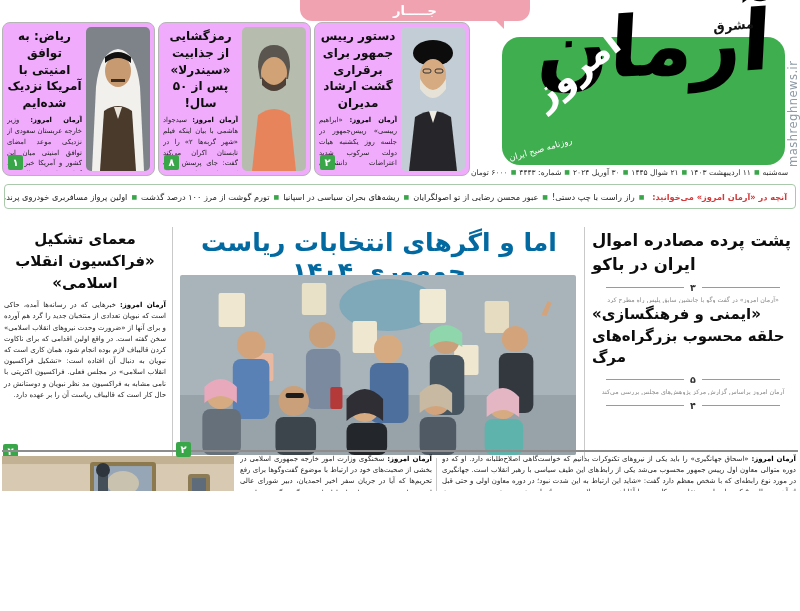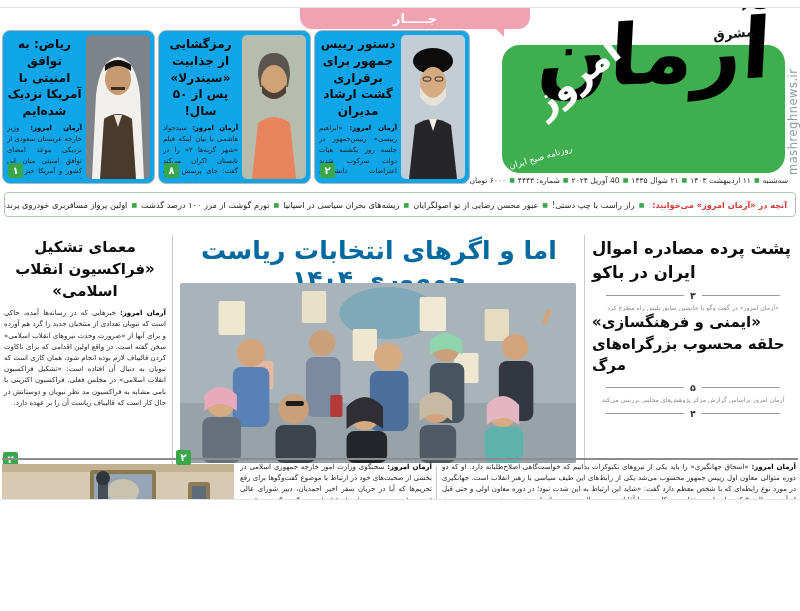--- a/index.html
+++ b/index.html
@@ -1,30 +1,30 @@
 <!DOCTYPE html>
 <html lang="fa" dir="rtl"><head>
 <meta charset="utf-8">
 <style>
   * { margin:0; padding:0; box-sizing:border-box; }
   html,body { background:#fff; }
   body { font-family:"DejaVu Sans", sans-serif; }
-  .sheet { position:relative; width:800px; height:491px; background:#fff; overflow:hidden; margin:8px auto; outline:1px solid #e5e5e5; }
+  .sheet { position:relative; width:800px; height:491px; background:#fff; overflow:hidden; margin:0 auto; outline:1px solid #e5e5e5; }
 
   
   .pink-banner { position:absolute; left:300px; top:0; width:230px; height:21px;
     background:#f1a2b0; border-radius:0 0 12px 12px; display:flex; align-items:center; justify-content:center;
     color:#fff; font-weight:bold; font-size:13px; z-index:5; }
   .pink-banner::after { content:""; position:absolute; right:26px; bottom:-8px;
     border:6px solid transparent; border-top-color:#f1a2b0; border-right-color:#f1a2b0; }
 
   
   .top-row { position:absolute; top:20px; left:2px; right:2px; height:160px; }
   .news-box { position:absolute; top:2px; height:154px; border:1px solid #b5b5b5; border-radius:8px;
-    background:#0ea5e9; padding:4px; display:flex; gap:4px; }
+    background:#f0abfc; padding:4px; display:flex; gap:4px; }
   .news-box .photo { flex:0 0 64px; border-radius:5px; overflow:hidden; position:relative; }
   .news-box .photo svg { display:block; width:100%; height:100%; }
   .news-box .txt { flex:1; position:relative; padding-bottom:17px; overflow:hidden; }
   .box-headline { font-weight:bold; font-size:12px; line-height:1.4; text-align:center; color:#0d0d0d; margin:1px 0 3px; }
   .box-body { font-size:6.8px; line-height:1.6; text-align:justify; color:#222; }
   .lead { font-weight:bold; color:#000; }
   .page-badge { position:absolute; bottom:1px; left:1px; width:15px; height:15px; background:#3aa64a;
     color:#fff; font-size:10px; font-weight:bold; display:flex; align-items:center; justify-content:center; border-radius:2px; }
   .box1 { left:0; width:153px; }
   .box2 { left:156px; width:153px; }
@@ -165,21 +165,21 @@
       </div>
     </div>
 
     <div class="masthead">
       <div class="green-box"></div>
       <div class="corner-logo">مشرق</div>
       <div class="mast-title">آرمان</div>
       <div class="mast-sub">امروز</div>
       <div class="mast-tagline">روزنامه صبح ایران</div>
       <div class="dateline">
-        <span class="date-item">سه‌شنبه</span><span class="date-item">۱۱ اردیبهشت ۱۴۰۳</span><span class="date-item">۲۱ شوال ۱۴۴۵</span><span class="date-item">40 آوریل ۲۰۲۴</span><span class="date-item">شماره: ۴۴۴۳</span><span class="date-item">۶۰۰۰ تومان</span>
+        <span class="date-item">سه‌شنبه</span><span class="date-item">۱۱ اردیبهشت ۱۴۰۳</span><span class="date-item">۲۱ شوال ۱۴۴۵</span><span class="date-item">۳۰ آوریل ۲۰۲۴</span><span class="date-item">شماره: ۴۴۴۳</span><span class="date-item">۶۰۰۰ تومان</span>
       </div>
     </div>
   </div>
 
   <div class="watermark">mashreghnews.ir</div>
 
   <div class="strip">
     <span class="strip-label">آنچه در «آرمان امروز» می‌خوانید:</span>
     <span class="strip-item">راز راست با چپ دستی!</span>
     <span class="strip-item">عبور محسن رضایی از تو اصولگرایان</span>

